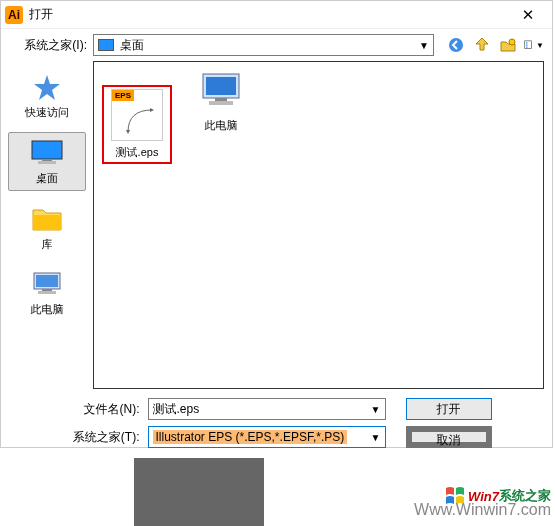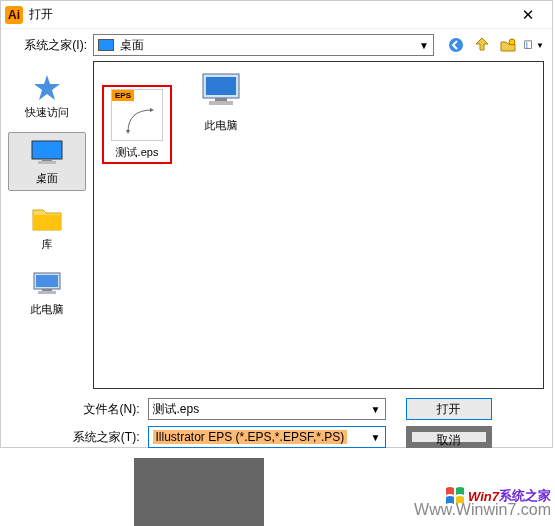--- a/index.html
+++ b/index.html
@@ -34,21 +34,21 @@
 .field-label { width: 78px; text-align: right; }
 .field-combo { width: 238px; height: 22px; border: 1px solid #7a7a7a; display: flex; align-items: center; padding: 0 4px; background: #fff; }
 .field-combo.blue { border: 1px solid #0078d7; }
 .field-combo input { border: none; outline: none; width: 100%; font-size: 12px; background: transparent; }
 .field-combo .arrow { margin-left: auto; font-size: 10px; cursor: pointer; }
 .field-combo.blue .sel { background: #fdba74; color: #000; padding: 0 3px; }
 .dlg-btn { width: 86px; height: 22px; border: 6px solid #737373; background: #e9e9e9; font-size: 12px; cursor: pointer; margin-left: 12px; }
 .dlg-btn.primary { border: 1px solid #0078d7; }
 .watermark { position: absolute; right: 4px; bottom: 20px; display: flex; align-items: center; font-size: 13px; }
 .watermark .win7 { color: #c00; font-style: italic; font-weight: bold; }
-.watermark .text { color: #6d28d9; font-weight: bold; }
+.watermark .text { color: #15803d; font-weight: bold; }
 .watermark .sub { position: absolute; right: 0; bottom: -13px; font-size: 16px; color: #888; }
 .win-flag { width: 22px; height: 20px; display: inline-block; margin-right: 2px; }
 .preview-strip { position: absolute; left: 134px; bottom: 0; width: 130px; height: 68px; background: #666; }
 </style>
 </head>
 <body>
 
 <div class="dialog">
   <div class="titlebar">
     <div class="app-icon">Ai</div>

